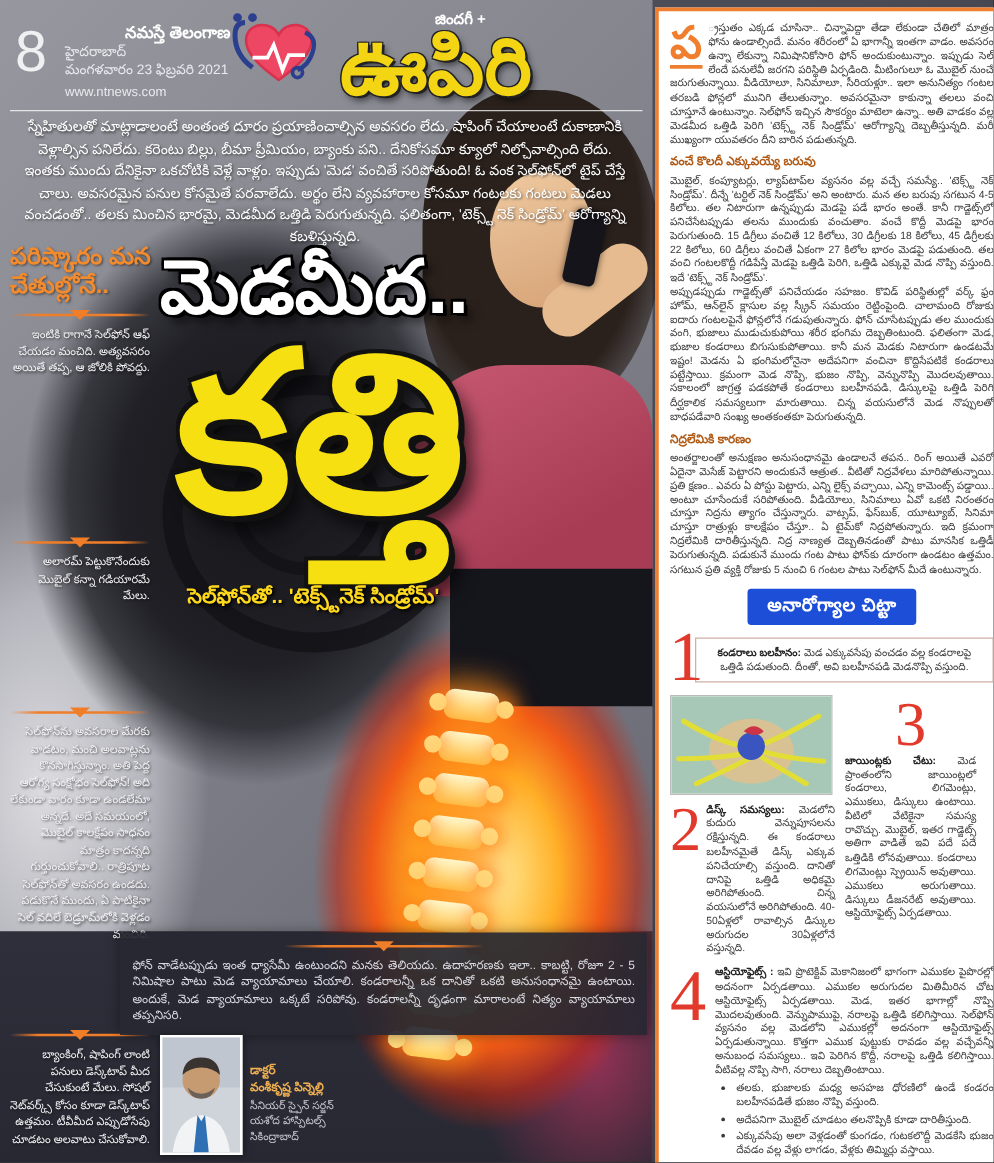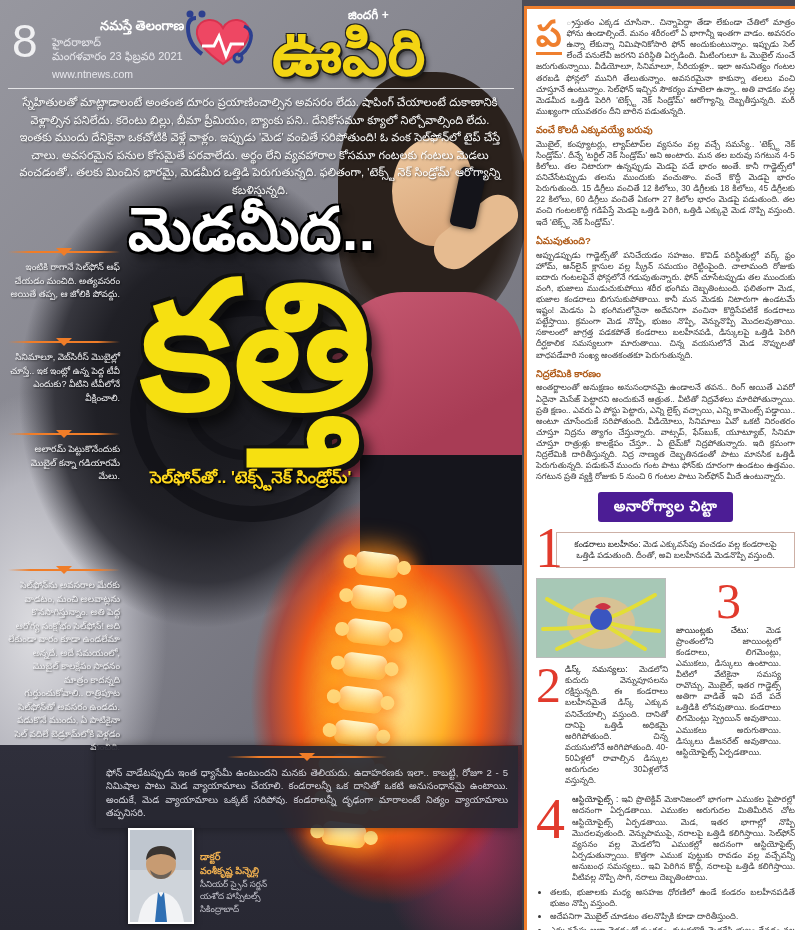--- a/index.html
+++ b/index.html
@@ -79,36 +79,36 @@
         background:#cfd4da;box-shadow:0 1px 6px rgba(0,0,0,.5);}
   .doc-credit{position:absolute;left:200px;top:850px;width:70px;line-height:1.45;font-size:8.6px;color:#c9c9d2;}
   .doc-credit .d1,.doc-credit .d2{color:#f0b050;font-weight:bold;font-size:9.6px;}
   
   .column{position:absolute;left:524px;top:6px;width:259px;height:912px;background:#fff;
         border:3px solid #ef7f2e;padding:8px 9px;box-sizing:content-box;overflow:hidden;
         font-size:8.3px;line-height:1.34;color:#3a3a3a;text-align:justify;}
   .dropcap{float:left;font-size:36px;line-height:.85;font-weight:bold;color:#ef7f2e;
         margin:2px 5px 0 0;border-bottom:3px solid #ef7f2e;padding-bottom:2px;}
   .subhead{font-weight:bold;color:#b05a16;font-size:9.6px;margin:7px 0 2px;text-align:left;}
-  .ail-label{width:fit-content;margin:10px auto 10px;background:#4c1d95;color:#fff;
+  .ail-label{width:fit-content;margin:10px auto 10px;background:#1d4ed8;color:#fff;
         font-size:14.5px;font-weight:bold;padding:5px 16px;border-radius:3px;letter-spacing:.5px;}
   .num{font-family:"Liberation Serif",serif;color:#e13a2c;line-height:.85;}
   .ail1{position:relative;border:1px solid #cdb0a6;margin:0 0 10px 20px;padding:6px 8px;text-align:center;}
   .ail1 .num{position:absolute;left:-22px;top:-8px;font-size:56px;}
-  .ail-title{font-weight:normal;color:#222;}
+  .ail-title{font-weight:bold;color:#222;}
   .twocol{display:flex;gap:8px;margin-bottom:8px;}
   .col-l{width:132px;} .col-r{width:105px;}
   .spine-thumb{width:128px;height:78px;border:1px solid #bbb;display:block;margin-bottom:6px;}
   .ail2{display:flex;gap:4px;}
   .ail2 .num{font-size:50px;flex:0 0 24px;}
   .col-r .num{font-size:50px;display:block;text-align:center;margin:2px 0 2px;}
   .ail4{display:flex;gap:6px;margin-top:4px;}
   .ail4 .num{font-size:58px;flex:0 0 30px;}
   .bullets{margin:4px 0 0 14px;padding:0;}
-  .bullets li{margin-bottom:2px;}
+  .bullets li{margin-bottom:2px;margin-left:39px;}
 </style>
 </head>
 <body>
 
 <div class="page">
 
   <div class="photo-zone">
     <div class="ring r1"></div>
     <div class="ring r2"></div>
     <div class="hair"></div>
@@ -151,35 +151,36 @@
   <div class="tagline">జిందగీ +</div>
   <div class="masthead">ఊపిరి</div>
   <div class="hr-top"></div>
 
   <div class="intro">స్నేహితులతో మాట్లాడాలంటే అంతంత దూరం ప్రయాణించాల్సిన అవసరం లేదు. షాపింగ్ చేయాలంటే దుకాణానికి వెళ్లాల్సిన పనిలేదు. కరెంటు బిల్లు, బీమా ప్రీమియం, బ్యాంకు పని.. దేనికోసమూ క్యూలో నిల్చోవాల్సింది లేదు. ఇంతకు ముందు దేనికైనా ఒకచోటికి వెళ్లే వాళ్లం. ఇప్పుడు 'మెడ' వంచితే సరిపోతుంది! ఓ వంక సెల్‌ఫోన్‌లో టైప్ చేస్తే చాలు. అవసరమైన పనుల కోసమైతే పరవాలేదు. అర్థం లేని వ్యవహారాల కోసమూ గంటలకు గంటలు మెడలు వంచడంతో.. తలకు మించిన భారమై, మెడమీద ఒత్తిడి పెరుగుతున్నది. ఫలితంగా, 'టెక్స్ట్ నెక్ సిండ్రోమ్' ఆరోగ్యాన్ని కబళిస్తున్నది.</div>
 
   <div class="headline-top">మెడమీద..</div>
   <div class="headline-main">కత్తి</div>
   <div class="subheadline">సెల్‌ఫోన్‌తో.. 'టెక్స్ట్‌నెక్ సిండ్రోమ్'</div>
 
+  <div class="sb-title">పరిష్కారం మన చేతుల్లోనే..</div>
   <div class="sb-item sb1">
     <div class="divider"></div>
     <span>ఇంటికి రాగానే సెల్‌ఫోన్ ఆఫ్ చేయడం మంచిది. అత్యవసరం అయితే తప్ప, ఆ జోలికి పోవద్దు.</span>
   </div>
-  <div class="sb-item sb2">
-    <div class="divider"></div>
-    <span>సినిమాలూ, వెబ్‌సిరీస్ మొబైల్లో చూస్తే.. ఇక ఇంట్లో ఉన్న పెద్ద టీవీ ఎందుకు? వీటిని టీవీలోనే వీక్షించాలి.</span>
-  </div>
   <div class="sb-item sb3">
     <div class="divider"></div>
     <span>అలారమ్ పెట్టుకొనేందుకు మొబైల్ కన్నా గడియారమే మేలు.</span>
   </div>
   <div class="sb-item sb4">
     <div class="divider"></div>
     <span>సెల్‌ఫోన్‌ను అవసరాల మేరకు వాడటం, మంచి అలవాట్లను కొనసాగిస్తున్నాం. అతి పెద్ద ఆరోగ్య సంక్షోభం సెల్‌ఫోన్! అది లేకుండా వారం కూడా ఉండలేమా అన్నదే. అదే సమయంలో, మొబైల్ కాలక్షేపం సాధనం మాత్రం కాదన్నది గుర్తుంచుకోవాలి.. రాత్రిపూట సెల్‌ఫోన్‌తో అవసరం ఉండదు. పడుకొనే ముందు, ఏ పాటికైనా సెల్ వదిలే బెడ్రూమ్‌లోకి వెళ్లడం మంచిది.</span>
+  </div>
+  <div class="sb-item sb5">
+    <div class="divider"></div>
+    <span>బ్యాంకింగ్, షాపింగ్ లాంటి పనులు డెస్క్‌టాప్ మీద చేసుకుంటే మేలు. సోషల్ నెట్‌వర్క్స్ కోసం కూడా డెస్క్‌టాప్ ఉత్తమం. టీవీమీద ఎప్పుడోసేపు చూడటం అలవాటు చేసుకోవాలి.</span>
   </div>
 
   <div class="exercise">
     <div class="divider"></div>
     <span>ఫోన్ వాడేటప్పుడు ఇంత ధ్యాసేమీ ఉంటుందని మనకు తెలియదు. ఉదాహరణకు ఇలా.. కాబట్టి, రోజూ 2 - 5 నిమిషాల పాటు మెడ వ్యాయామాలు చేయాలి. కండరాలన్నీ ఒక దానితో ఒకటి అనుసంధానమై ఉంటాయి. అందుకే, మెడ వ్యాయామాలు ఒక్కటే సరిపోవు. కండరాలన్నీ దృఢంగా మారాలంటే నిత్యం వ్యాయామాలు తప్పనిసరి.</span>
   </div>
 
   <div class="doctor-photo">
     <svg width="62" height="92" viewBox="0 0 62 92">
       <rect width="62" height="92" fill="#cfd4da"></rect>
@@ -200,21 +201,20 @@
   </div>
 
   <div class="column">
     <p style="margin:0;">
       <span class="dropcap">ప</span><span>్రస్తుతం ఎక్కడ చూసినా.. చిన్నాపెద్దా తేడా లేకుండా చేతిలో మాత్రం ఫోను ఉండాల్సిందే. మనం శరీరంలో ఏ భాగాన్నీ ఇంతగా వాడం. అవసరం ఉన్నా లేకున్నా నిమిషానికోసారి ఫోన్ అందుకుంటున్నాం. ఇప్పుడు సెల్ లేందే పనులేవీ జరగని పరిస్థితి ఏర్పడింది. మీటింగులూ ఓ మొబైల్ నుంచే జరుగుతున్నాయి. వీడియోలూ, సినిమాలూ, సీరియళ్లూ.. ఇలా అనునిత్యం గంటల తరబడి ఫోన్లలో మునిగి తేలుతున్నాం. అవసరమైనా కాకున్నా తలలు వంచి చూస్తూనే ఉంటున్నాం. సెల్‌ఫోన్ ఇచ్చిన సౌకర్యం మాటెలా ఉన్నా.. అతి వాడకం వల్ల మెడమీద ఒత్తిడి పెరిగి 'టెక్స్ట్ నెక్ సిండ్రోమ్' ఆరోగ్యాన్ని దెబ్బతీస్తున్నది. మరీ ముఖ్యంగా యువతరం దీని బారిన పడుతున్నది.</span>
     </p>
 
     <div class="subhead">వంచే కొలదీ ఎక్కువయ్యే బరువు</div>
     <p style="margin:0;">మొబైల్, కంప్యూటర్లు, ల్యాప్‌టాప్‌ల వ్యసనం వల్ల వచ్చే సమస్యే.. 'టెక్స్ట్ నెక్ సిండ్రోమ్'. దీన్నే 'టర్టిల్ నెక్ సిండ్రోమ్' అని అంటారు. మన తల బరువు సగటున 4-5 కిలోలు. తల నిటారుగా ఉన్నప్పుడు మెడపై పడే భారం అంతే. కానీ గాడ్జెట్స్‌లో పనిచేసేటప్పుడు తలను ముందుకు వంచుతాం. వంచే కొద్దీ మెడపై భారం పెరుగుతుంది. 15 డిగ్రీలు వంచితే 12 కిలోలు, 30 డిగ్రీలకు 18 కిలోలు, 45 డిగ్రీలకు 22 కిలోలు, 60 డిగ్రీలు వంచితే ఏకంగా 27 కిలోల భారం మెడపై పడుతుంది. తల వంచి గంటలకొద్దీ గడిపేస్తే మెడపై ఒత్తిడి పెరిగి, ఒత్తిడి ఎక్కువై మెడ నొప్పి వస్తుంది. ఇదే 'టెక్స్ట్ నెక్ సిండ్రోమ్'.</p>
 
-    <div class="subhead">ఏమవుతుంది?</div>
     <p style="margin:0;">అప్పుడప్పుడు గాడ్జెట్స్‌తో పనిచేయడం సహజం. కొవిడ్ పరిస్థితుల్లో వర్క్ ఫ్రం హోమ్, ఆన్‌లైన్ క్లాసుల వల్ల స్క్రీన్ సమయం రెట్టింపైంది. చాలామంది రోజుకు ఐదారు గంటలపైనే ఫోన్లలోనే గడుపుతున్నారు. ఫోన్ చూసేటప్పుడు తల ముందుకు వంగి, భుజాలు ముడుచుకుపోయి శరీర భంగిమ దెబ్బతింటుంది. ఫలితంగా మెడ, భుజాల కండరాలు బిగుసుకుపోతాయి. కానీ మన మెడకు నిటారుగా ఉండటమే ఇష్టం! మెడను ఏ భంగిమలోనైనా అదేపనిగా వంచినా కొద్దిసేపటికే కండరాలు పట్టేస్తాయి. క్రమంగా మెడ నొప్పి, భుజం నొప్పి, వెన్నునొప్పి మొదలవుతాయి. సకాలంలో జాగ్రత్త పడకపోతే కండరాలు బలహీనపడి, డిస్కులపై ఒత్తిడి పెరిగి దీర్ఘకాలిక సమస్యలుగా మారుతాయి. చిన్న వయసులోనే మెడ నొప్పులతో బాధపడేవారి సంఖ్య అంతకంతకూ పెరుగుతున్నది.</p>
 
     <div class="subhead">నిద్రలేమికి కారణం</div>
     <p style="margin:0;">అంతర్జాలంతో అనుక్షణం అనుసంధానమై ఉండాలనే తపన.. రింగ్ అయితే ఎవరో ఏదైనా మెసేజ్ పెట్టారని అందుకునే ఆత్రుత.. వీటితో నిద్రవేళలు మారిపోతున్నాయి. ప్రతి క్షణం.. ఎవరు ఏ పోస్టు పెట్టారు, ఎన్ని లైక్స్ వచ్చాయి, ఎన్ని కామెంట్స్ పడ్డాయి.. అంటూ చూసేందుకే సరిపోతుంది. వీడియోలు, సినిమాలు ఏవో ఒకటి నిరంతరం చూస్తూ నిద్రను త్యాగం చేస్తున్నారు. వాట్సప్, ఫేస్‌బుక్, యూట్యూబ్, సినిమా చూస్తూ రాత్రుళ్లు కాలక్షేపం చేస్తూ.. ఏ టైమ్‌కో నిద్రపోతున్నారు. ఇది క్రమంగా నిద్రలేమికి దారితీస్తున్నది. నిద్ర నాణ్యత దెబ్బతినడంతో పాటు మానసిక ఒత్తిడీ పెరుగుతున్నది. పడుకునే ముందు గంట పాటు ఫోన్‌కు దూరంగా ఉండటం ఉత్తమం. సగటున ప్రతి వ్యక్తి రోజుకు 5 నుంచి 6 గంటల పాటు సెల్‌ఫోన్ మీదే ఉంటున్నారు.</p>
 
     <div class="ail-label">అనారోగ్యాల చిట్టా</div>
 
     <div class="ail1">
       <span class="num">1</span>
       <span class="ail-title">కండరాలు బలహీనం:</span>

